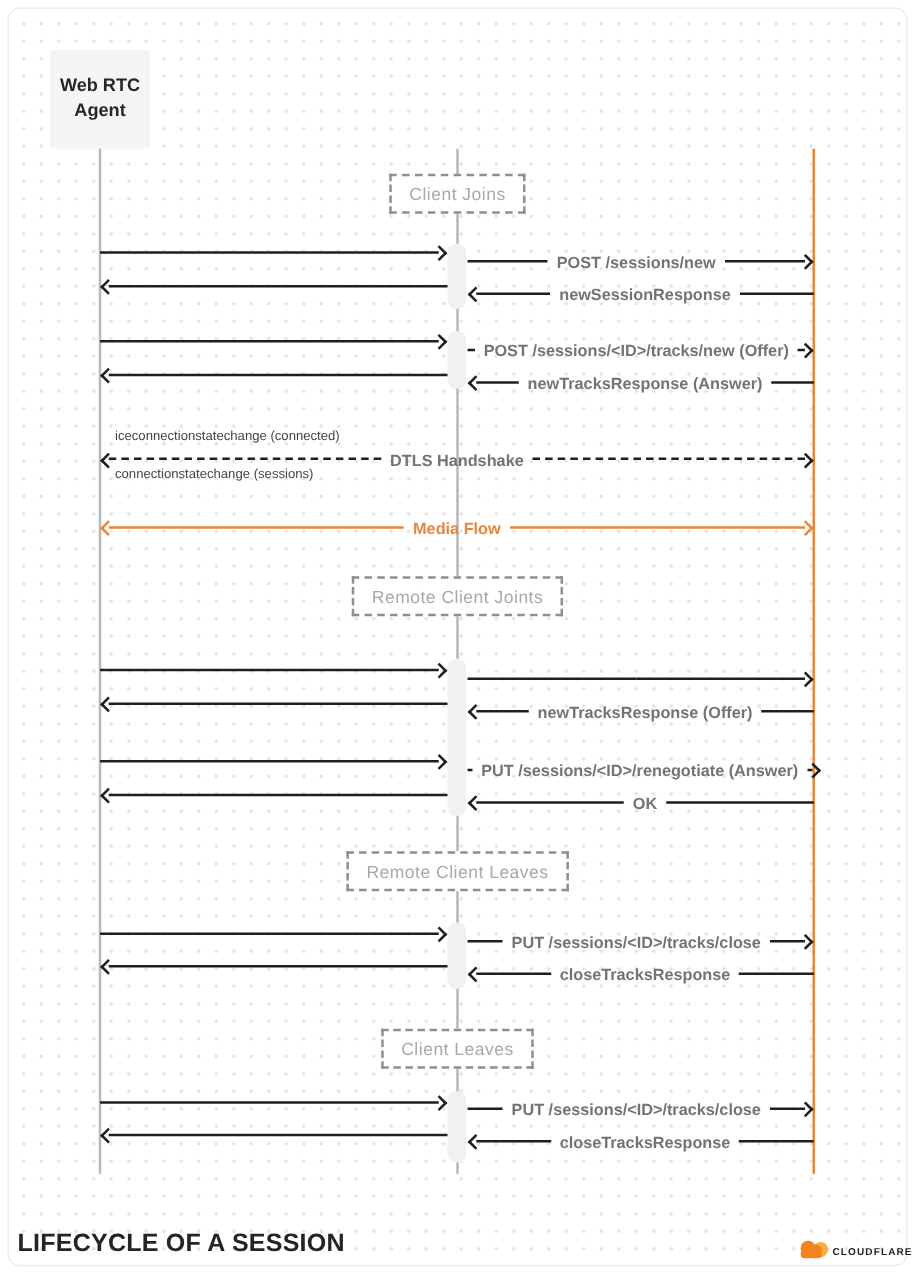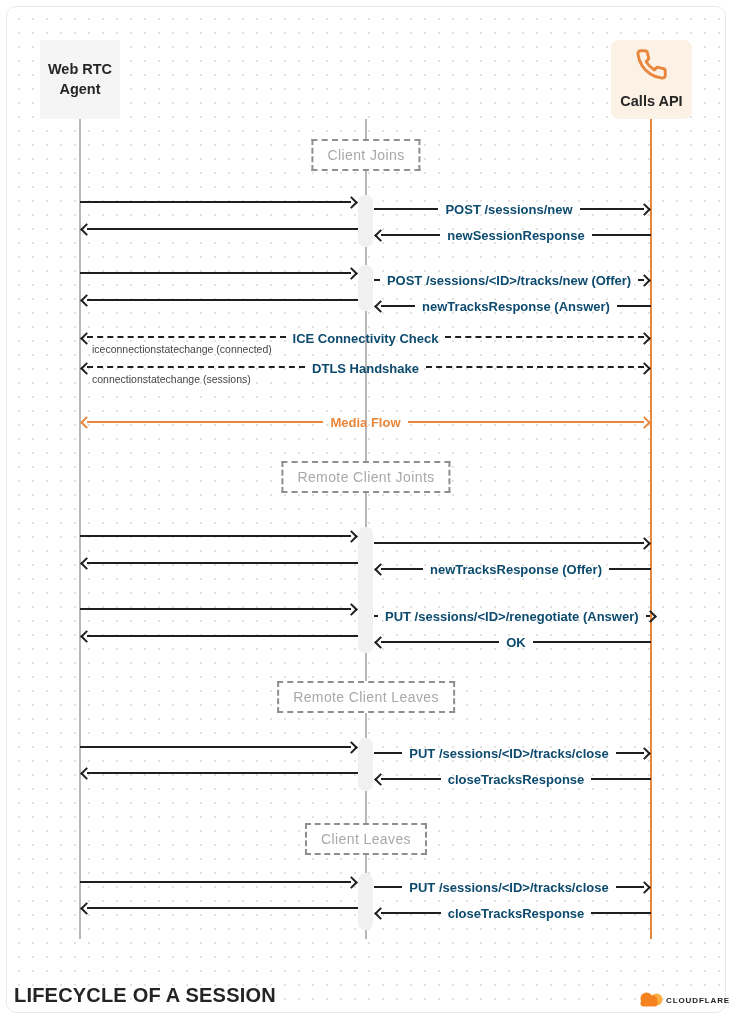--- a/index.html
+++ b/index.html
@@ -39,21 +39,21 @@
     position:absolute; left:366px; transform:translateX(-50%);
     background:#ffffff; border:2px dashed #8f8f8f;
     color:#a8a8a8; font-size:14px; letter-spacing:0.4px;
     padding:6px 14px; white-space:nowrap; z-index:3;
   }
 
   
   .msg { position:absolute; height:16px; display:flex; align-items:center; color:#1f1f1f; z-index:2; }
   .msg .line { flex:1; height:2.5px; background:currentColor; min-width:4px; }
   .msg .line.dashed { height:0; background:none; border-top:2.5px dashed currentColor; position:relative; top:-1px; }
-  .msg .mlabel { padding:0 7px; font-size:13px; font-weight:bold; color:#0c4a6e; white-space:nowrap; }
+  .msg .mlabel { padding:0 7px; font-size:13px; font-weight:bold; color:#737373; white-space:nowrap; }
   .msg.orange { color:#e8873b; }
   .msg.orange .mlabel { color:#e8873b; }
   .ar, .al { width:9px; height:9px; border-top:2.5px solid currentColor; border-right:2.5px solid currentColor; flex:0 0 auto; }
   .ar { transform:rotate(45deg); margin-right:2px; margin-left:-4px; }
   .al { transform:rotate(-135deg); margin-left:2px; margin-right:-4px; }
 
   .annot { position:absolute; font-size:10.5px; color:#454545; white-space:nowrap; z-index:2; }
 
   
   .title { position:absolute; left:14px; top:984px; font-size:20px; font-weight:bold; color:#242424; letter-spacing:0.2px; }
@@ -62,28 +62,20 @@
 </style>
 </head>
 <body>
 
 <div class="page">
   <div class="canvas"></div>
 
   <div class="actor" style="left:40px">
     <span class="alabel">Web RTC Agent</span>
   </div>
-  <div class="actor calls" style="left:611px">
-    <span>
-      <svg width="33" height="33" viewBox="0 0 24 24" fill="none" stroke="#e8873b" stroke-width="2.1" stroke-linecap="round" stroke-linejoin="round">
-        <path d="M22 16.92v3a2 2 0 0 1-2.18 2 19.79 19.79 0 0 1-8.63-3.07 19.5 19.5 0 0 1-6-6 19.79 19.79 0 0 1-3.07-8.67A2 2 0 0 1 4.11 2h3a2 2 0 0 1 2 1.72 12.84 12.84 0 0 0 .7 2.81 2 2 0 0 1-.45 2.11L8.09 9.91a16 16 0 0 0 6 6l1.27-1.27a2 2 0 0 1 2.11-.45 12.84 12.84 0 0 0 2.81.7A2 2 0 0 1 22 16.92z"></path>
-      </svg>
-    </span>
-    <span class="alabel">Calls API</span>
-  </div>
 
   <div class="lifeline" style="left:79px"></div>
   <div class="lifeline" style="left:365px"></div>
   <div class="lifeline orange" style="left:650px"></div>
 
   <div class="activation" style="top:195px;height:52px"></div>
   <div class="activation" style="top:265px;height:46px"></div>
   <div class="activation" style="top:527px;height:126px"></div>
   <div class="activation" style="top:738px;height:53px"></div>
   <div class="activation" style="top:873px;height:57px"></div>
@@ -128,27 +120,20 @@
     <span class="al"></span>
       <div class="line"></div>
   </div>
   <div class="msg" style="left:374px;top:298px;width:277px">
     <span class="al"></span>
       <div class="line"></div>
     <span class="mlabel">newTracksResponse (Answer)</span>
     <div class="line"></div>
   </div>
 
-  <div class="msg" style="left:80px;top:330px;width:571px">
-    <span class="al"></span>
-      <div class="line dashed"></div>
-    <span class="mlabel">ICE Connectivity Check</span>
-    <div class="line dashed"></div>
-      <span class="ar"></span>
-  </div>
   <div class="annot" style="left:92px;top:343px">iceconnectionstatechange (connected)</div>
 
   <div class="msg" style="left:80px;top:360px;width:571px">
     <span class="al"></span>
       <div class="line dashed"></div>
     <span class="mlabel">DTLS Handshake</span>
     <div class="line dashed"></div>
       <span class="ar"></span>
   </div>
   <div class="annot" style="left:92px;top:373px">connectionstatechange (sessions)</div>

